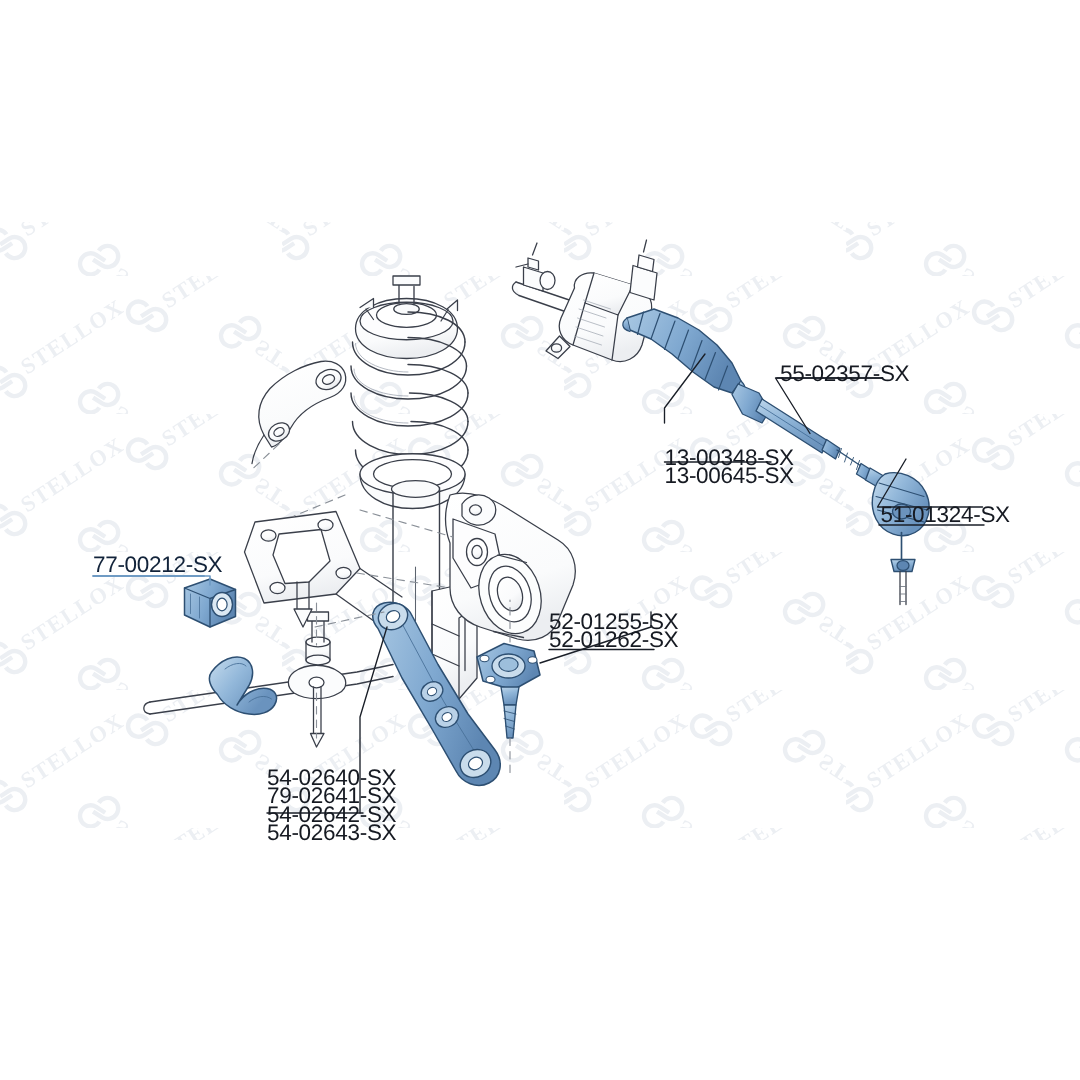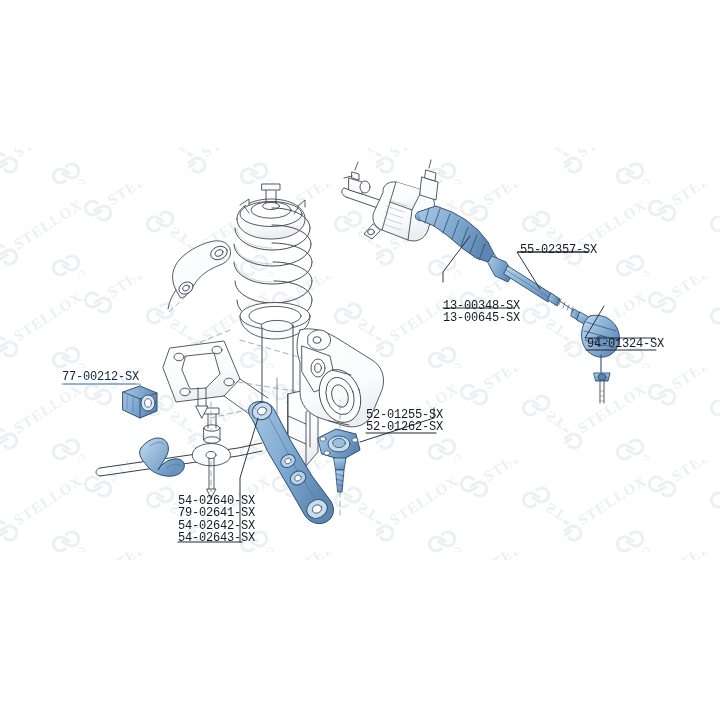--- a/index.html
+++ b/index.html
@@ -33,22 +33,22 @@
   }
   
   #labels {
     position: absolute;
     left: 0; top: 0;
     width: 720px; height: 720px;
     z-index: 3;
   }
   .label {
     position: absolute;
-    font-family: Liberation Mono, monospace;
-    font-size: 12px;
+    font-family: Liberation Sans, sans-serif;
+    font-size: 15px;
     letter-spacing: -0.2px;
     color: #161a22;
     white-space: nowrap;
     line-height: 12.6px;
   }
   .label.multi { line-height: 12.4px; }
   .label .ln { display: block; }
   .label.highlight { color: #12233a; }
 </style>
 </head>
@@ -398,29 +398,29 @@
     <div class="label" style="left:520px; top:244px;">
       <span class="ln">55-02357-SX</span>
     </div>
 
     <div class="label multi" style="left:443px; top:300px;">
       <span class="ln">13-00348-SX</span>
       <span class="ln">13-00645-SX</span>
     </div>
 
     <div class="label" style="left:587px; top:338px;">
-      <span class="ln">94-01324-SX</span>
+      <span class="ln">51-01324-SX</span>
     </div>
 
     <div class="label multi" style="left:366px; top:409px;text-align:center;">
       <span class="ln">52-01255-SX</span>
       <span class="ln">52-01262-SX</span>
     </div>
 
-    <div class="label multi" style="left:178px; top:495px;">
+    <div class="label multi" style="left:178px; top:513px;">
       <span class="ln">54-02640-SX</span>
       <span class="ln">79-02641-SX</span>
       <span class="ln">54-02642-SX</span>
       <span class="ln">54-02643-SX</span>
     </div>
 
   </div>
 
 </div>
 

